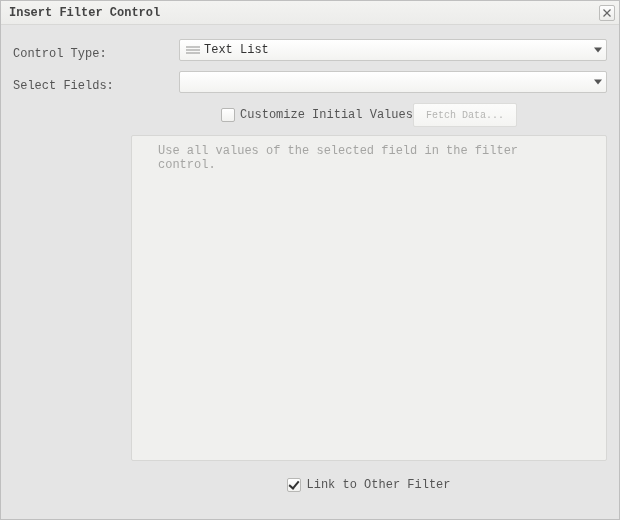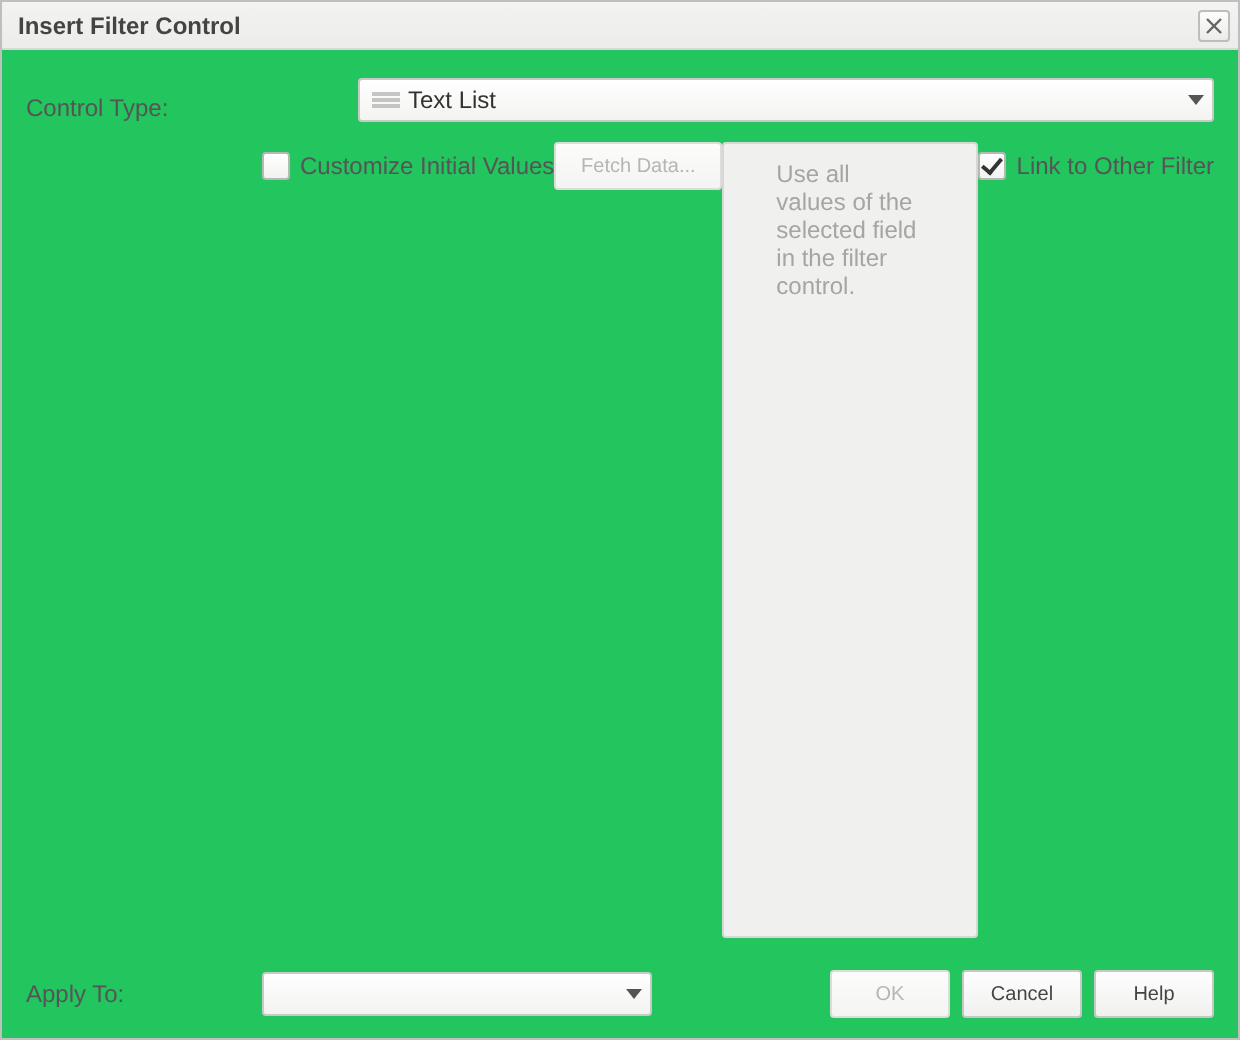--- a/index.html
+++ b/index.html
@@ -7,23 +7,24 @@
     margin: 0; padding: 0;
     width: 620px; height: 520px;
     font-family: Arial, Helvetica, sans-serif;
     font-size: 12px;
     color: #333;
     background: #fff;
   }
   .dialog {
     width: 620px; height: 520px;
     border: 1px solid #bfbfbf;
-    background: #22c55e;
+    background: #e5e5e5;
     display: flex;
     flex-direction: column;
+    font-family: Liberation Mono, monospace;
   }
   .titlebar {
     height: 24px;
     background: linear-gradient(#f3f3f1, #ececea);
     border-bottom: 1px solid #d8d8d6;
     display: flex;
     align-items: center;
     padding: 0 4px 0 8px;
   }
   .titlebar .title {
@@ -83,23 +84,24 @@
     right: 4px; top: 50%;
     transform: translateY(-50%);
     width: 0; height: 0;
     border-left: 4px solid transparent;
     border-right: 4px solid transparent;
     border-top: 5px solid #555;
   }
   .indent-block {
     margin-left: 118px;
     display: flex;
-    flex-direction: row;
+    flex-direction: column;
     flex: 1;
     min-height: 0;
+    align-items: center;
   }
   .cbrow {
     display: flex;
     align-items: center;
     margin-bottom: 8px;
     height: 24px;
   }
   .checkbox {
     width: 14px; height: 14px;
     border: 1px solid #b7b7b5;
@@ -193,20 +195,29 @@
             <rect x="0" y="0" width="14" height="2" fill="#9a9a98"></rect>
             <rect x="0" y="3" width="14" height="2" fill="#9a9a98"></rect>
             <rect x="0" y="6" width="14" height="2" fill="#9a9a98"></rect>
           </svg>
           <span>Text List</span>
           <span class="caret"></span>
         </div>
       </div>
     </div>
 
+    <div class="row">
+      <div class="label-col">Select Fields:</div>
+      <div class="field-col">
+        <div class="combo">
+          <span></span>
+          <span class="caret"></span>
+        </div>
+      </div>
+    </div>
 
     <div class="indent-block">
 
       <div class="cbrow">
         <span class="checkbox"></span>
         <span class="cblabel">Customize Initial Values</span>
         <div class="spacer"></div>
         <div class="btn disabled" style="min-width:84px">
           <span>Fetch Data...</span>
         </div>
@@ -216,34 +227,15 @@
         <span>Use all values of the selected field in the filter control.</span>
       </div>
 
       <div class="cbrow" style="margin-bottom:12px">
         <span class="checkbox checked"></span>
         <span class="cblabel">Link to Other Filter</span>
       </div>
 
     </div>
 
-    <div class="bottom-row">
-      <div class="label-col">Apply To:</div>
-      <div class="combo applyto-combo">
-        <span></span>
-        <span class="caret"></span>
-      </div>
-      <div class="spacer"></div>
-      <div class="btnbar">
-        <div class="btn disabled">
-          <span>OK</span>
-        </div>
-        <div class="btn">
-          <span>Cancel</span>
-        </div>
-        <div class="btn">
-          <span>Help</span>
-        </div>
-      </div>
-    </div>
 
   </div>
 </div>
 
 </body></html>

